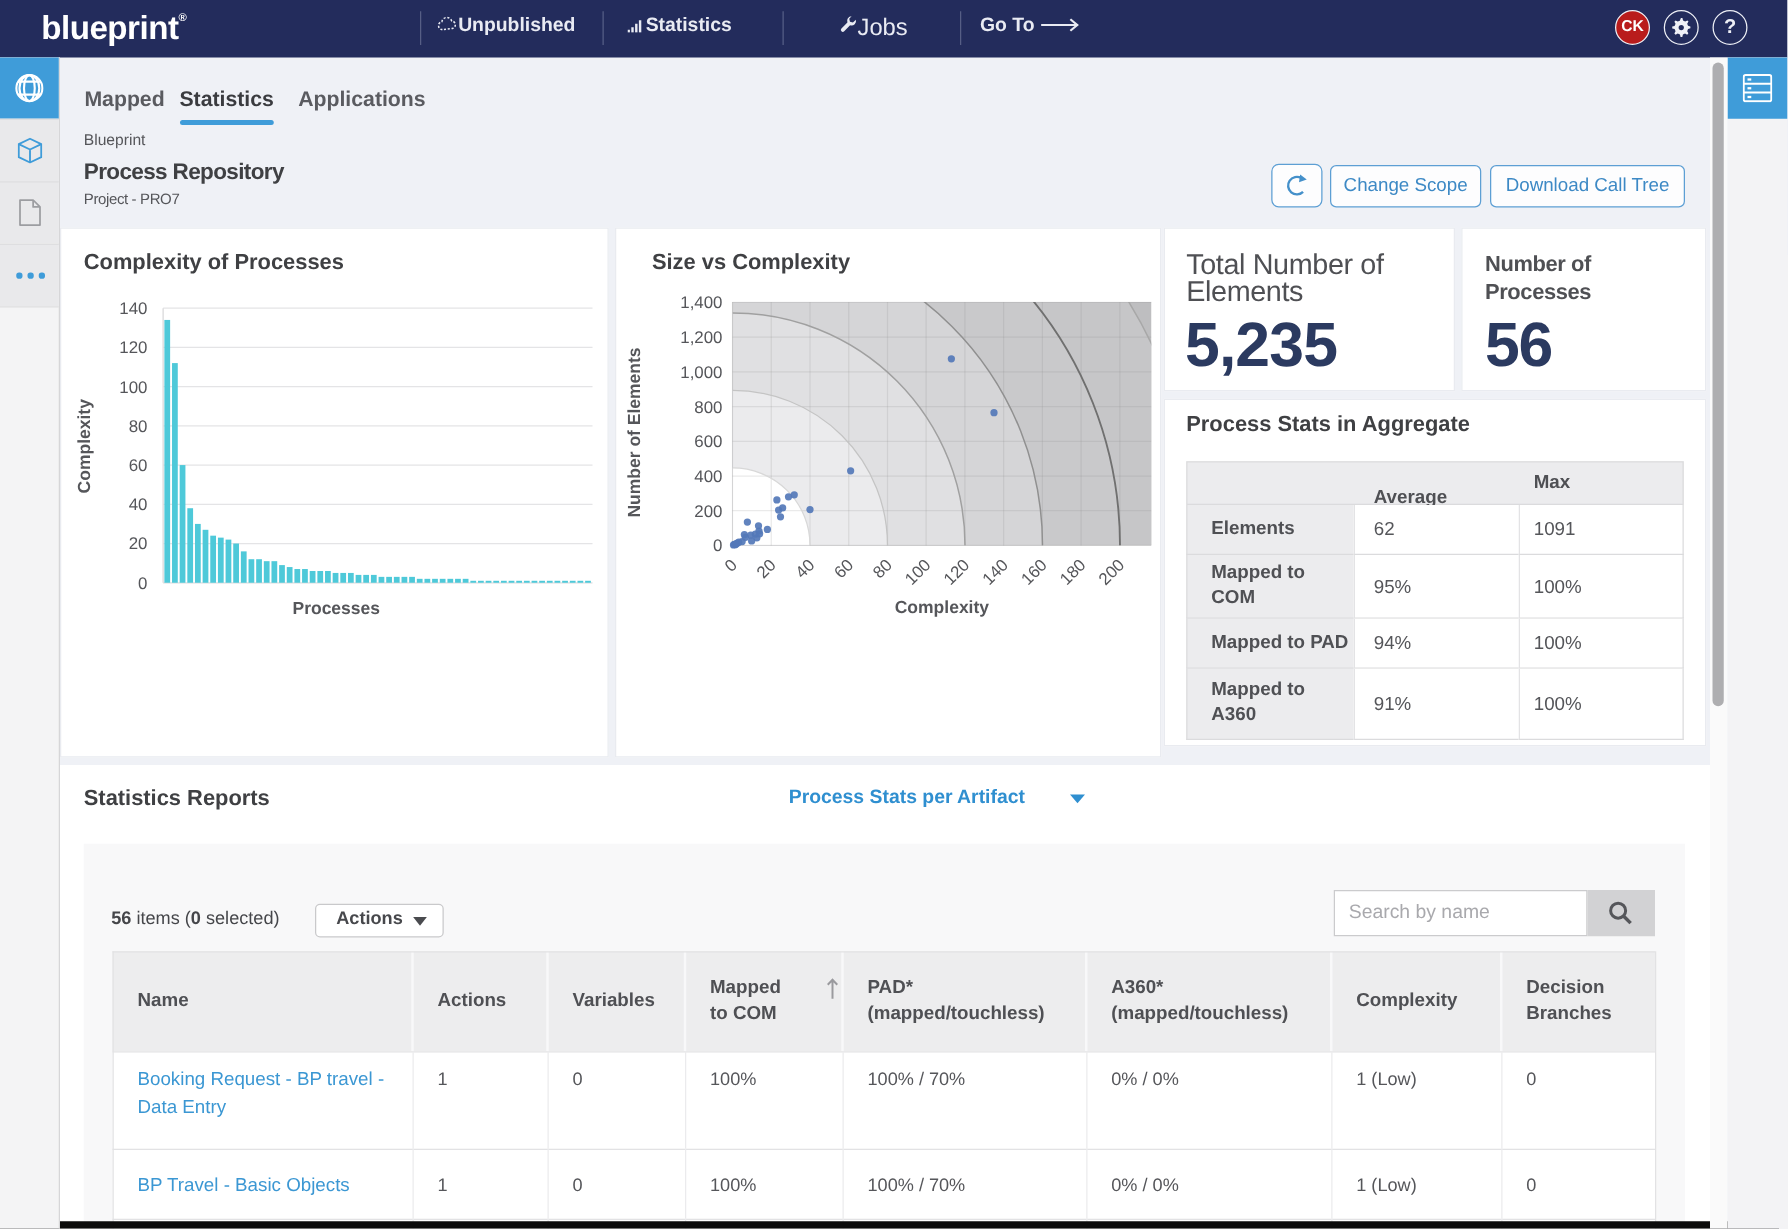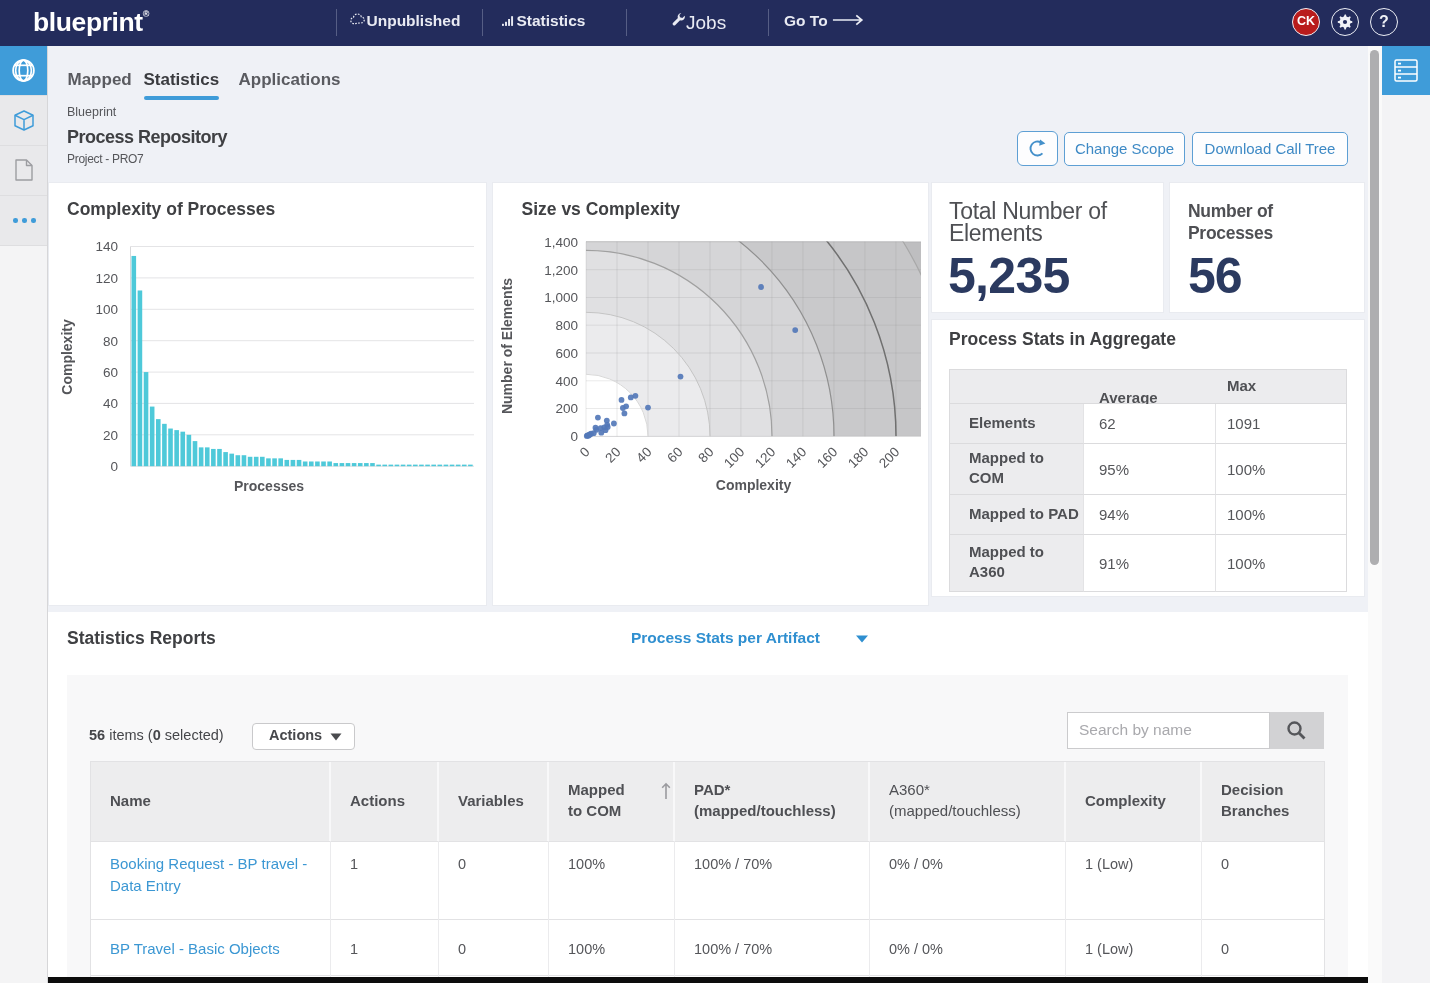--- a/index.html
+++ b/index.html
@@ -284,21 +284,21 @@
 <div class="abs" style="left:547px;top:761px;width:2px;height:80px;background:#f8f8f9"></div>
 <div class="abs" style="left:673px;top:761px;width:2px;height:80px;background:#f8f8f9"></div>
 <div class="abs" style="left:868px;top:761px;width:2px;height:80px;background:#f8f8f9"></div>
 <div class="abs" style="left:1064px;top:761px;width:2px;height:80px;background:#f8f8f9"></div>
 <div class="abs" style="left:1200px;top:761px;width:2px;height:80px;background:#f8f8f9"></div>
 <div class="abs" style="left:110px;top:790px;font-size:15px;line-height:21px;font-weight:bold;color:#4f5054;white-space:nowrap">Name</div>
 <div class="abs" style="left:350px;top:790px;font-size:15px;line-height:21px;font-weight:bold;color:#4f5054;white-space:nowrap">Actions</div>
 <div class="abs" style="left:458px;top:790px;font-size:15px;line-height:21px;font-weight:bold;color:#4f5054;white-space:nowrap">Variables</div>
 <div class="abs" style="left:568px;top:779px;font-size:15px;line-height:21px;font-weight:bold;color:#4f5054;white-space:nowrap">Mapped<br>to COM</div>
 <div class="abs" style="left:694px;top:779px;font-size:15px;line-height:21px;font-weight:bold;color:#4f5054;white-space:nowrap">PAD*<br>(mapped/touchless)</div>
-<div class="abs" style="left:889px;top:779px;font-size:15px;line-height:21px;font-weight:normal;color:#4f5054;white-space:nowrap">A360*<br>(mapped/touchless)</div>
+<div class="abs" style="left:889px;top:779px;font-size:15px;line-height:21px;font-weight:bold;color:#4f5054;white-space:nowrap">A360*<br>(mapped/touchless)</div>
 <div class="abs" style="left:1085px;top:790px;font-size:15px;line-height:21px;font-weight:bold;color:#4f5054;white-space:nowrap">Complexity</div>
 <div class="abs" style="left:1221px;top:779px;font-size:15px;line-height:21px;font-weight:bold;color:#4f5054;white-space:nowrap">Decision<br>Branches</div>
 <svg class="abs" style="left:660px;top:781px" width="12" height="20" viewBox="0 0 12 20">
     <path d="M6 18 L6 3 M2.2 6.8 L6 2.8 L9.8 6.8" fill="none" stroke="#9a9a9e" stroke-width="1.6"></path>
   </svg>
 <div class="abs" style="left:90px;top:841px;width:1234px;height:78px;background:#fff;border-top:1px solid #e2e2e4;box-sizing:border-box"></div>
 <div class="abs" style="left:330px;top:841px;width:1px;height:78px;background:#ebebed"></div>
 <div class="abs" style="left:438px;top:841px;width:1px;height:78px;background:#ebebed"></div>
 <div class="abs" style="left:548px;top:841px;width:1px;height:78px;background:#ebebed"></div>
 <div class="abs" style="left:674px;top:841px;width:1px;height:78px;background:#ebebed"></div>

